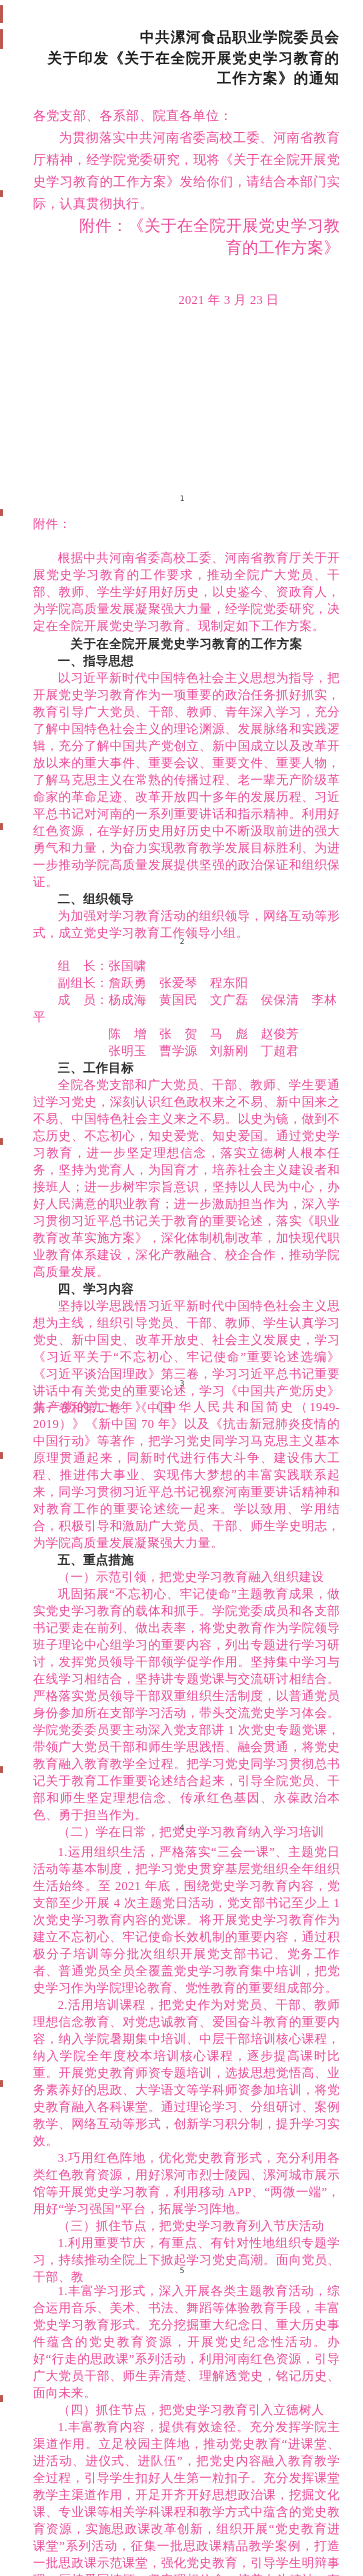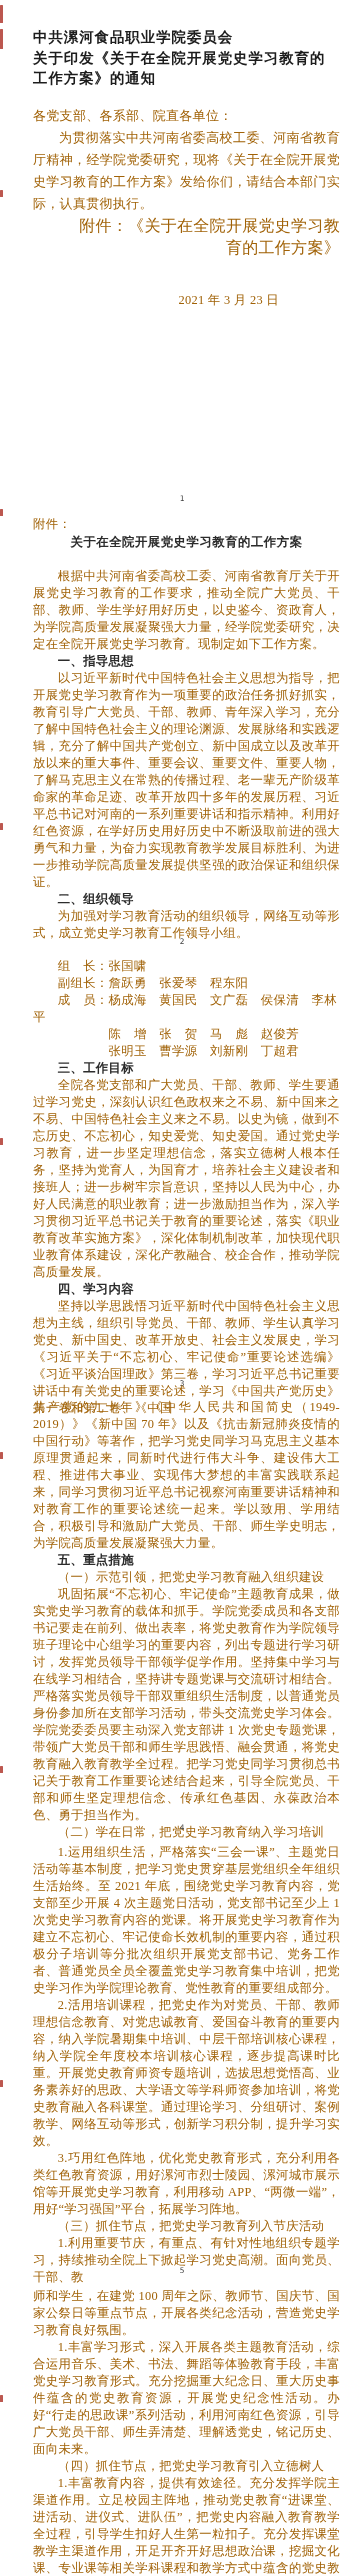--- a/index.html
+++ b/index.html
@@ -20,27 +20,27 @@
   .red-mark{position:absolute;left:0;width:3.1px;border-radius:0.5px;opacity:.85;}
   .pages{position:relative;z-index:1;}
   .page{position:relative;}
   .content{padding:0 24px 0 33px;}
   .blk{
     margin:0;
     font-size:12.4px;
     line-height:17px;
     letter-spacing:0.3px;
     text-align:justify;
-    color:#a16207;
+    color:#ec4899;
   }
   .doc-title{
     font-size:14.4px;
     line-height:20.6px;
     font-weight:700;
-    text-align:left;
+    text-align:right;
     text-indent:0;
     letter-spacing:1px;
     color:#1d1d1d;
   }
   .salutation{font-size:13px;line-height:22px;text-align:left;}
   .para-lg{font-size:13px;line-height:22px;text-indent:2em;}
   .attach-lg{font-size:16px;line-height:22px;text-indent:2em;text-align:right;}
   .date-line{font-size:12.4px;line-height:22px;text-align:right;padding-right:61px;}
   .attach-label{text-align:left;}
   .center-title{font-weight:700;text-align:center;font-size:12.4px;letter-spacing:0.5px;color:#2c2c2c;}
@@ -82,22 +82,22 @@
           <div class="blk salutation" style="margin-top: 16.5px;">各党支部、各系部、院直各单位：</div>
           <div class="blk para-lg">为贯彻落实中共河南省委高校工委、河南省教育厅精神，经学院党委研究，现将《关于在全院开展党史学习教育的工作方案》发给你们，请结合本部门实际，认真贯彻执行。</div>
           <div class="blk attach-lg">附件：《关于在全院开展党史学习教育的工作方案》</div>
           <div class="blk date-line" style="margin-top: 30px;">2021 年 3 月 23 日</div>
         </div>
         <div class="page-number" style="bottom: 8.2px;">1</div>
       </div>
       <div class="page" style="height: 438px;">
         <div class="content">
           <div class="blk attach-label" style="margin-top: 5.2px;">附件：</div>
+          <div class="blk para" style="margin-top: 17px;">根据中共河南省委高校工委、河南省教育厅关于开展党史学习教育的工作要求，推动全院广大党员、干部、教师、学生学好用好历史，以史鉴今、资政育人，为学院高质量发展凝聚强大力量，经学院党委研究，决定在全院开展党史学习教育。现制定如下工作方案。</div>
           <div class="blk center-title" style="margin-top: 1px;">关于在全院开展党史学习教育的工作方案</div>
-          <div class="blk para" style="margin-top: 17px;">根据中共河南省委高校工委、河南省教育厅关于开展党史学习教育的工作要求，推动全院广大党员、干部、教师、学生学好用好历史，以史鉴今、资政育人，为学院高质量发展凝聚强大力量，经学院党委研究，决定在全院开展党史学习教育。现制定如下工作方案。</div>
           <div class="blk heading">一、指导思想</div>
           <div class="blk para">以习近平新时代中国特色社会主义思想为指导，把开展党史学习教育作为一项重要的政治任务抓好抓实，教育引导广大党员、干部、教师、青年深入学习，充分了解中国特色社会主义的理论渊源、发展脉络和实践逻辑，充分了解中国共产党创立、新中国成立以及改革开放以来的重大事件、重要会议、重要文件、重要人物，了解马克思主义在常熟的传播过程、老一辈无产阶级革命家的革命足迹、改革开放四十多年的发展历程、习近平总书记对河南的一系列重要讲话和指示精神。利用好红色资源，在学好历史用好历史中不断汲取前进的强大勇气和力量，为奋力实现教育教学发展目标胜利、为进一步推动学院高质量发展提供坚强的政治保证和组织保证。</div>
           <div class="blk heading">二、组织领导</div>
           <div class="blk para">为加强对学习教育活动的组织领导，网络互动等形式，成立党史学习教育工作领导小组。</div>
         </div>
         <div class="page-number" style="bottom: 8.2px;">2</div>
       </div>
       <div class="page" style="height: 438px;">
         <div class="content">
           <div class="blk name-row" style="margin-top: 4.1px;">组　长：张国啸</div>
@@ -127,21 +127,20 @@
           <div class="blk num-item" style="margin-top: 4.1px;">1.运用组织生活，严格落实“三会一课”、主题党日活动等基本制度，把学习党史贯穿基层党组织全年组织生活始终。至 2021 年底，围绕党史学习教育内容，党支部至少开展 4 次主题党日活动，党支部书记至少上 1 次党史学习教育内容的党课。将开展党史学习教育作为建立不忘初心、牢记使命长效机制的重要内容，通过积极分子培训等分批次组织开展党支部书记、党务工作者、普通党员全员全覆盖党史学习教育集中培训，把党史学习作为学院理论教育、党性教育的重要组成部分。</div>
           <div class="blk num-item">2.活用培训课程，把党史作为对党员、干部、教师理想信念教育、对党忠诚教育、爱国奋斗教育的重要内容，纳入学院暑期集中培训、中层干部培训核心课程，纳入学院全年度校本培训核心课程，逐步提高课时比重。开展党史教育师资专题培训，选拔思想觉悟高、业务素养好的思政、大学语文等学科师资参加培训，将党史教育融入各科课堂。通过理论学习、分组研讨、案例教学、网络互动等形式，创新学习积分制，提升学习实效。</div>
           <div class="blk num-item">3.巧用红色阵地，优化党史教育形式，充分利用各类红色教育资源，用好漯河市烈士陵园、漯河城市展示馆等开展党史学习教育，利用移动 APP、“两微一端”，用好“学习强国”平台，拓展学习阵地。</div>
           <div class="blk sub-heading">（三）抓住节点，把党史学习教育列入节庆活动</div>
           <div class="blk num-item">1.利用重要节庆，有重点、有针对性地组织专题学习，持续推动全院上下掀起学习党史高潮。面向党员、干部、教</div>
         </div>
         <div class="page-number" style="bottom: 8.2px;">5</div>
       </div>
       <div class="page" style="height: 442px;">
         <div class="content">
-          <div class="blk para-cont" style="margin-top: 4.1px;">师和学生，在建党 100 周年之际、教师节、国庆节、国家公祭日等重点节点，开展各类纪念活动，营造党史学习教育良好氛围。</div>
           <div class="blk num-item">1.丰富学习形式，深入开展各类主题教育活动，综合运用音乐、美术、书法、舞蹈等体验教育手段，丰富党史学习教育形式。充分挖掘重大纪念日、重大历史事件蕴含的党史教育资源，开展党史纪念性活动。办好“行走的思政课”系列活动，利用河南红色资源，引导广大党员干部、师生弄清楚、理解透党史，铭记历史、面向未来。</div>
           <div class="blk sub-heading">（四）抓住节点，把党史学习教育引入立德树人</div>
           <div class="blk num-item">1.丰富教育内容，提供有效途径。充分发挥学院主渠道作用。立足校园主阵地，推动党史教育“进课堂、进活动、进仪式、进队伍”，把党史内容融入教育教学全过程，引导学生扣好人生第一粒扣子。充分发挥课堂教学主渠道作用，开足开齐开好思想政治课，挖掘文化课、专业课等相关学科课程和教学方式中蕴含的党史教育资源，实施思政课改革创新，组织开展“党史教育进课堂”系列活动，征集一批思政课精品教学案例，打造一批思政课示范课堂，强化党史教育，引导学生明辩事理，厚植爱国情怀，坚定理想信念，培养奋斗精神。有效发挥漯河市组织部宣讲团作用，向学生讲述党和国家领导人民不畏艰难险阻、自强不息的奋斗史和创业史，增强对学生党史学习教育的实效性。</div>
         </div>
       </div>
     </div>
 </div>
 
 
 </body></html>

